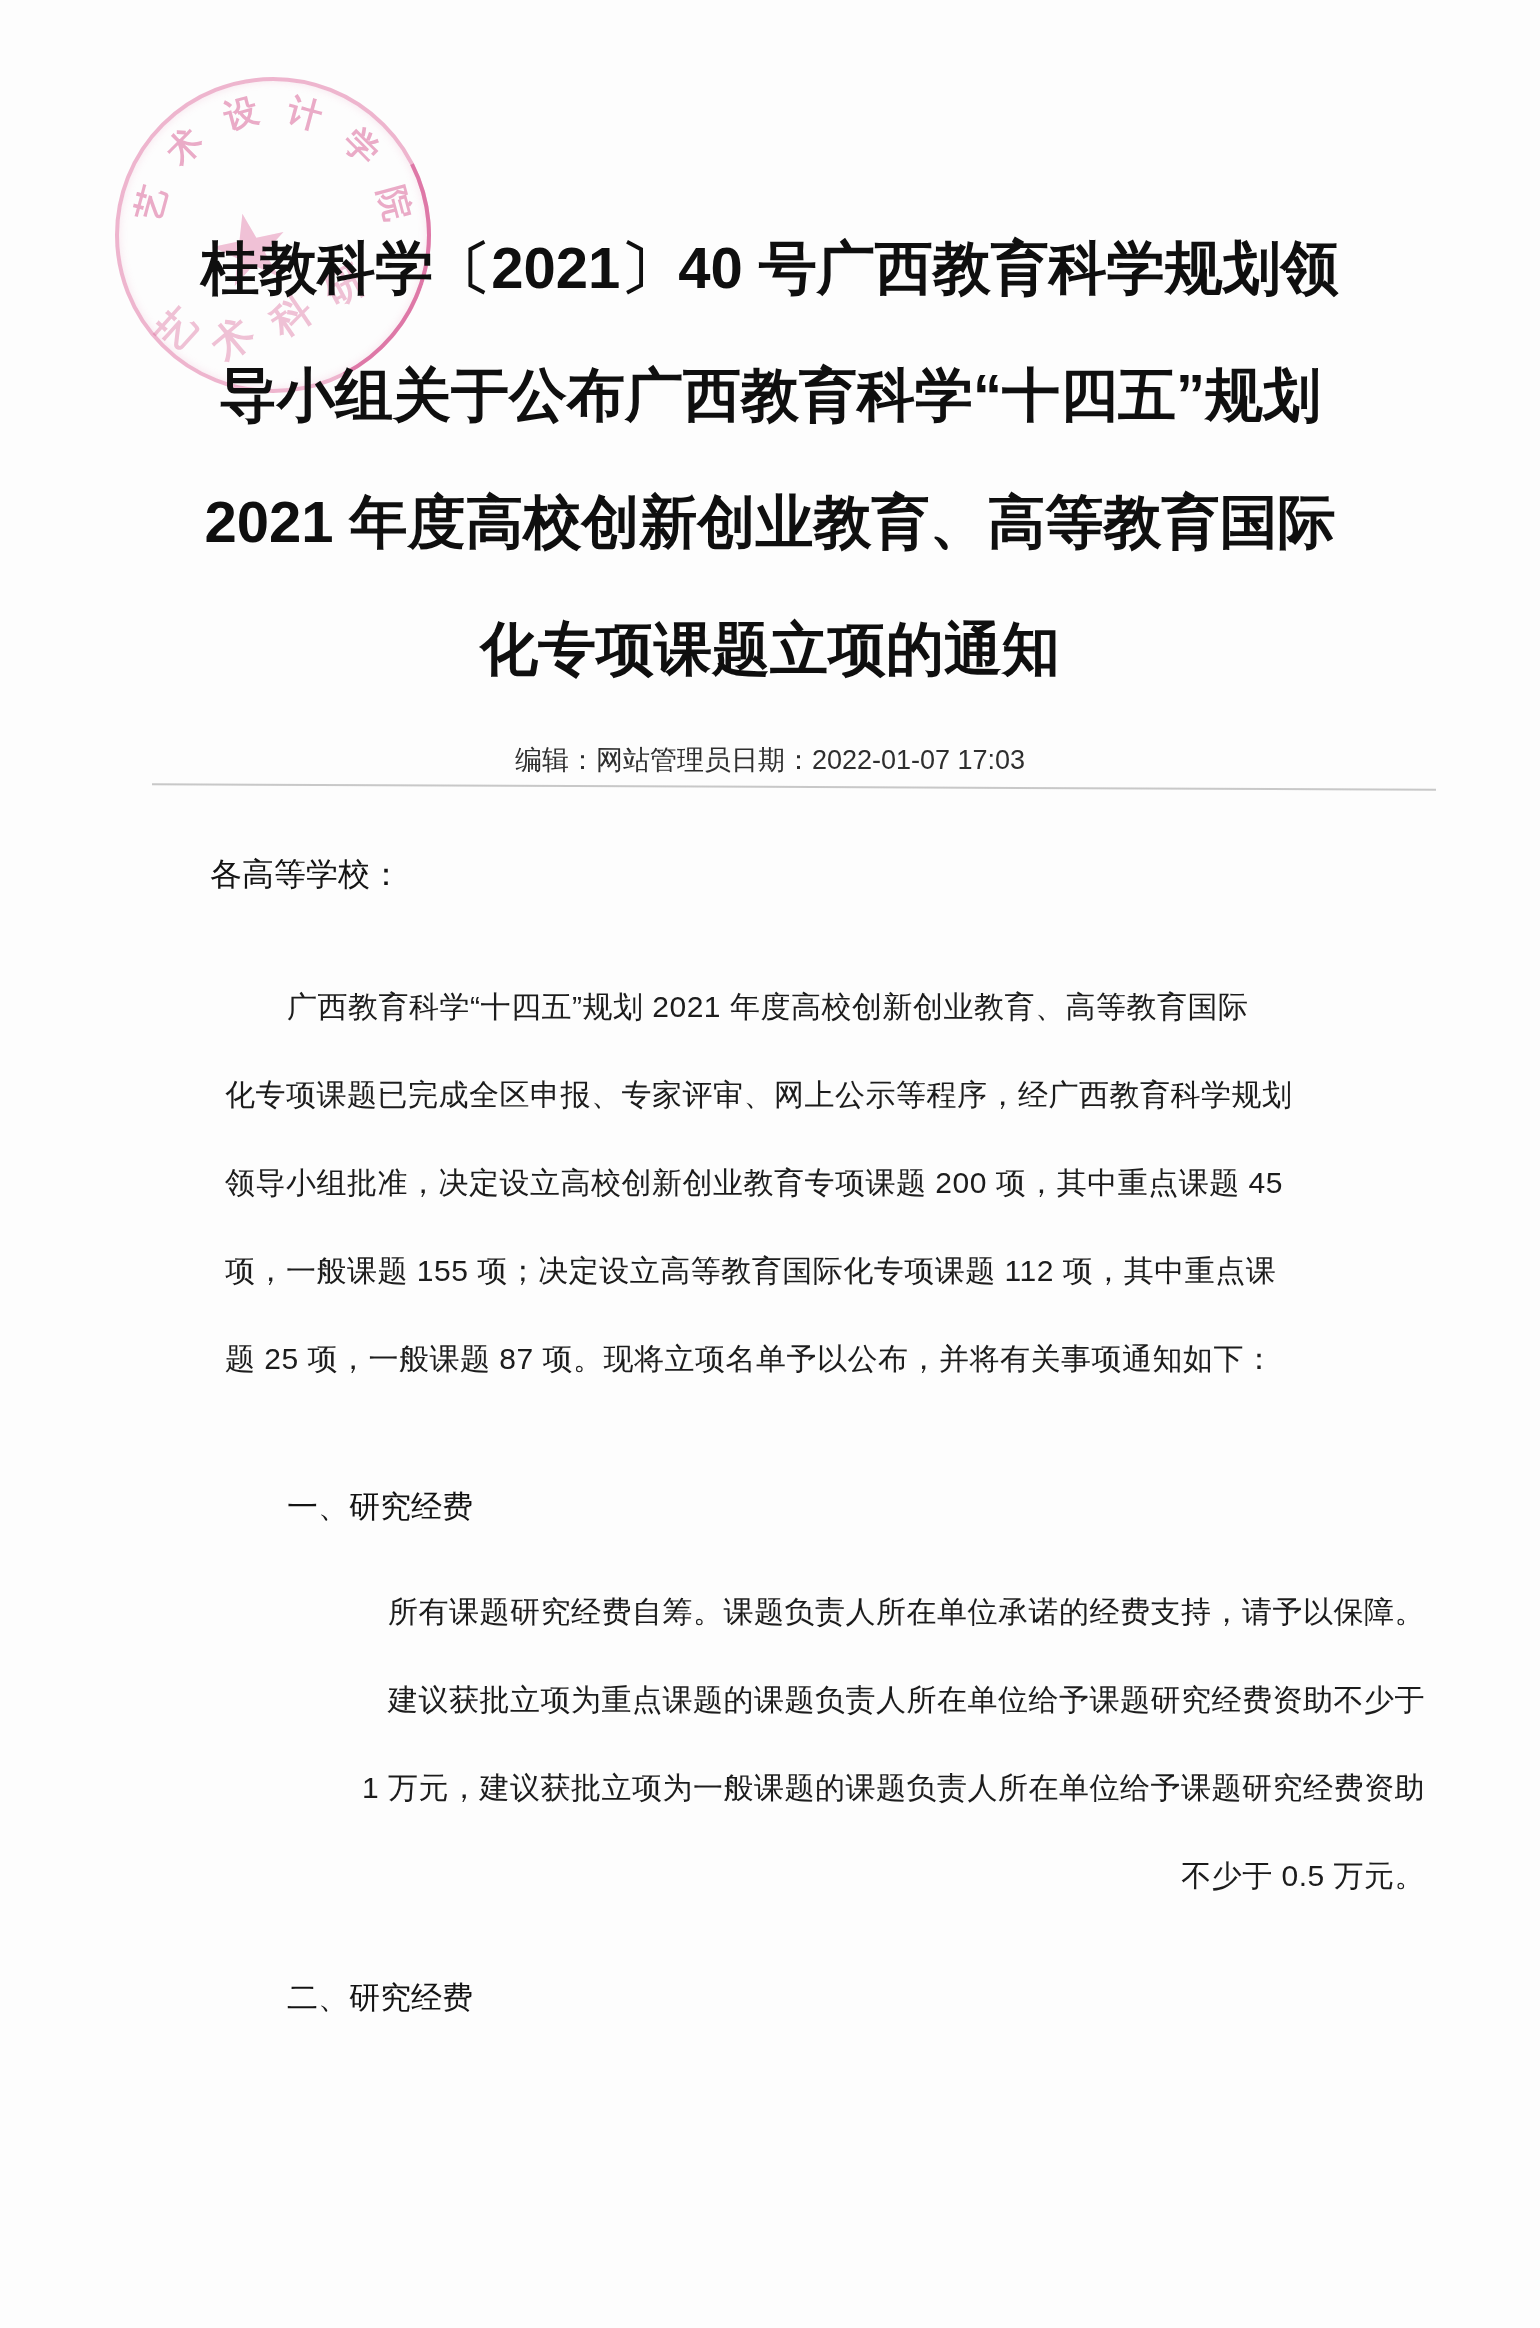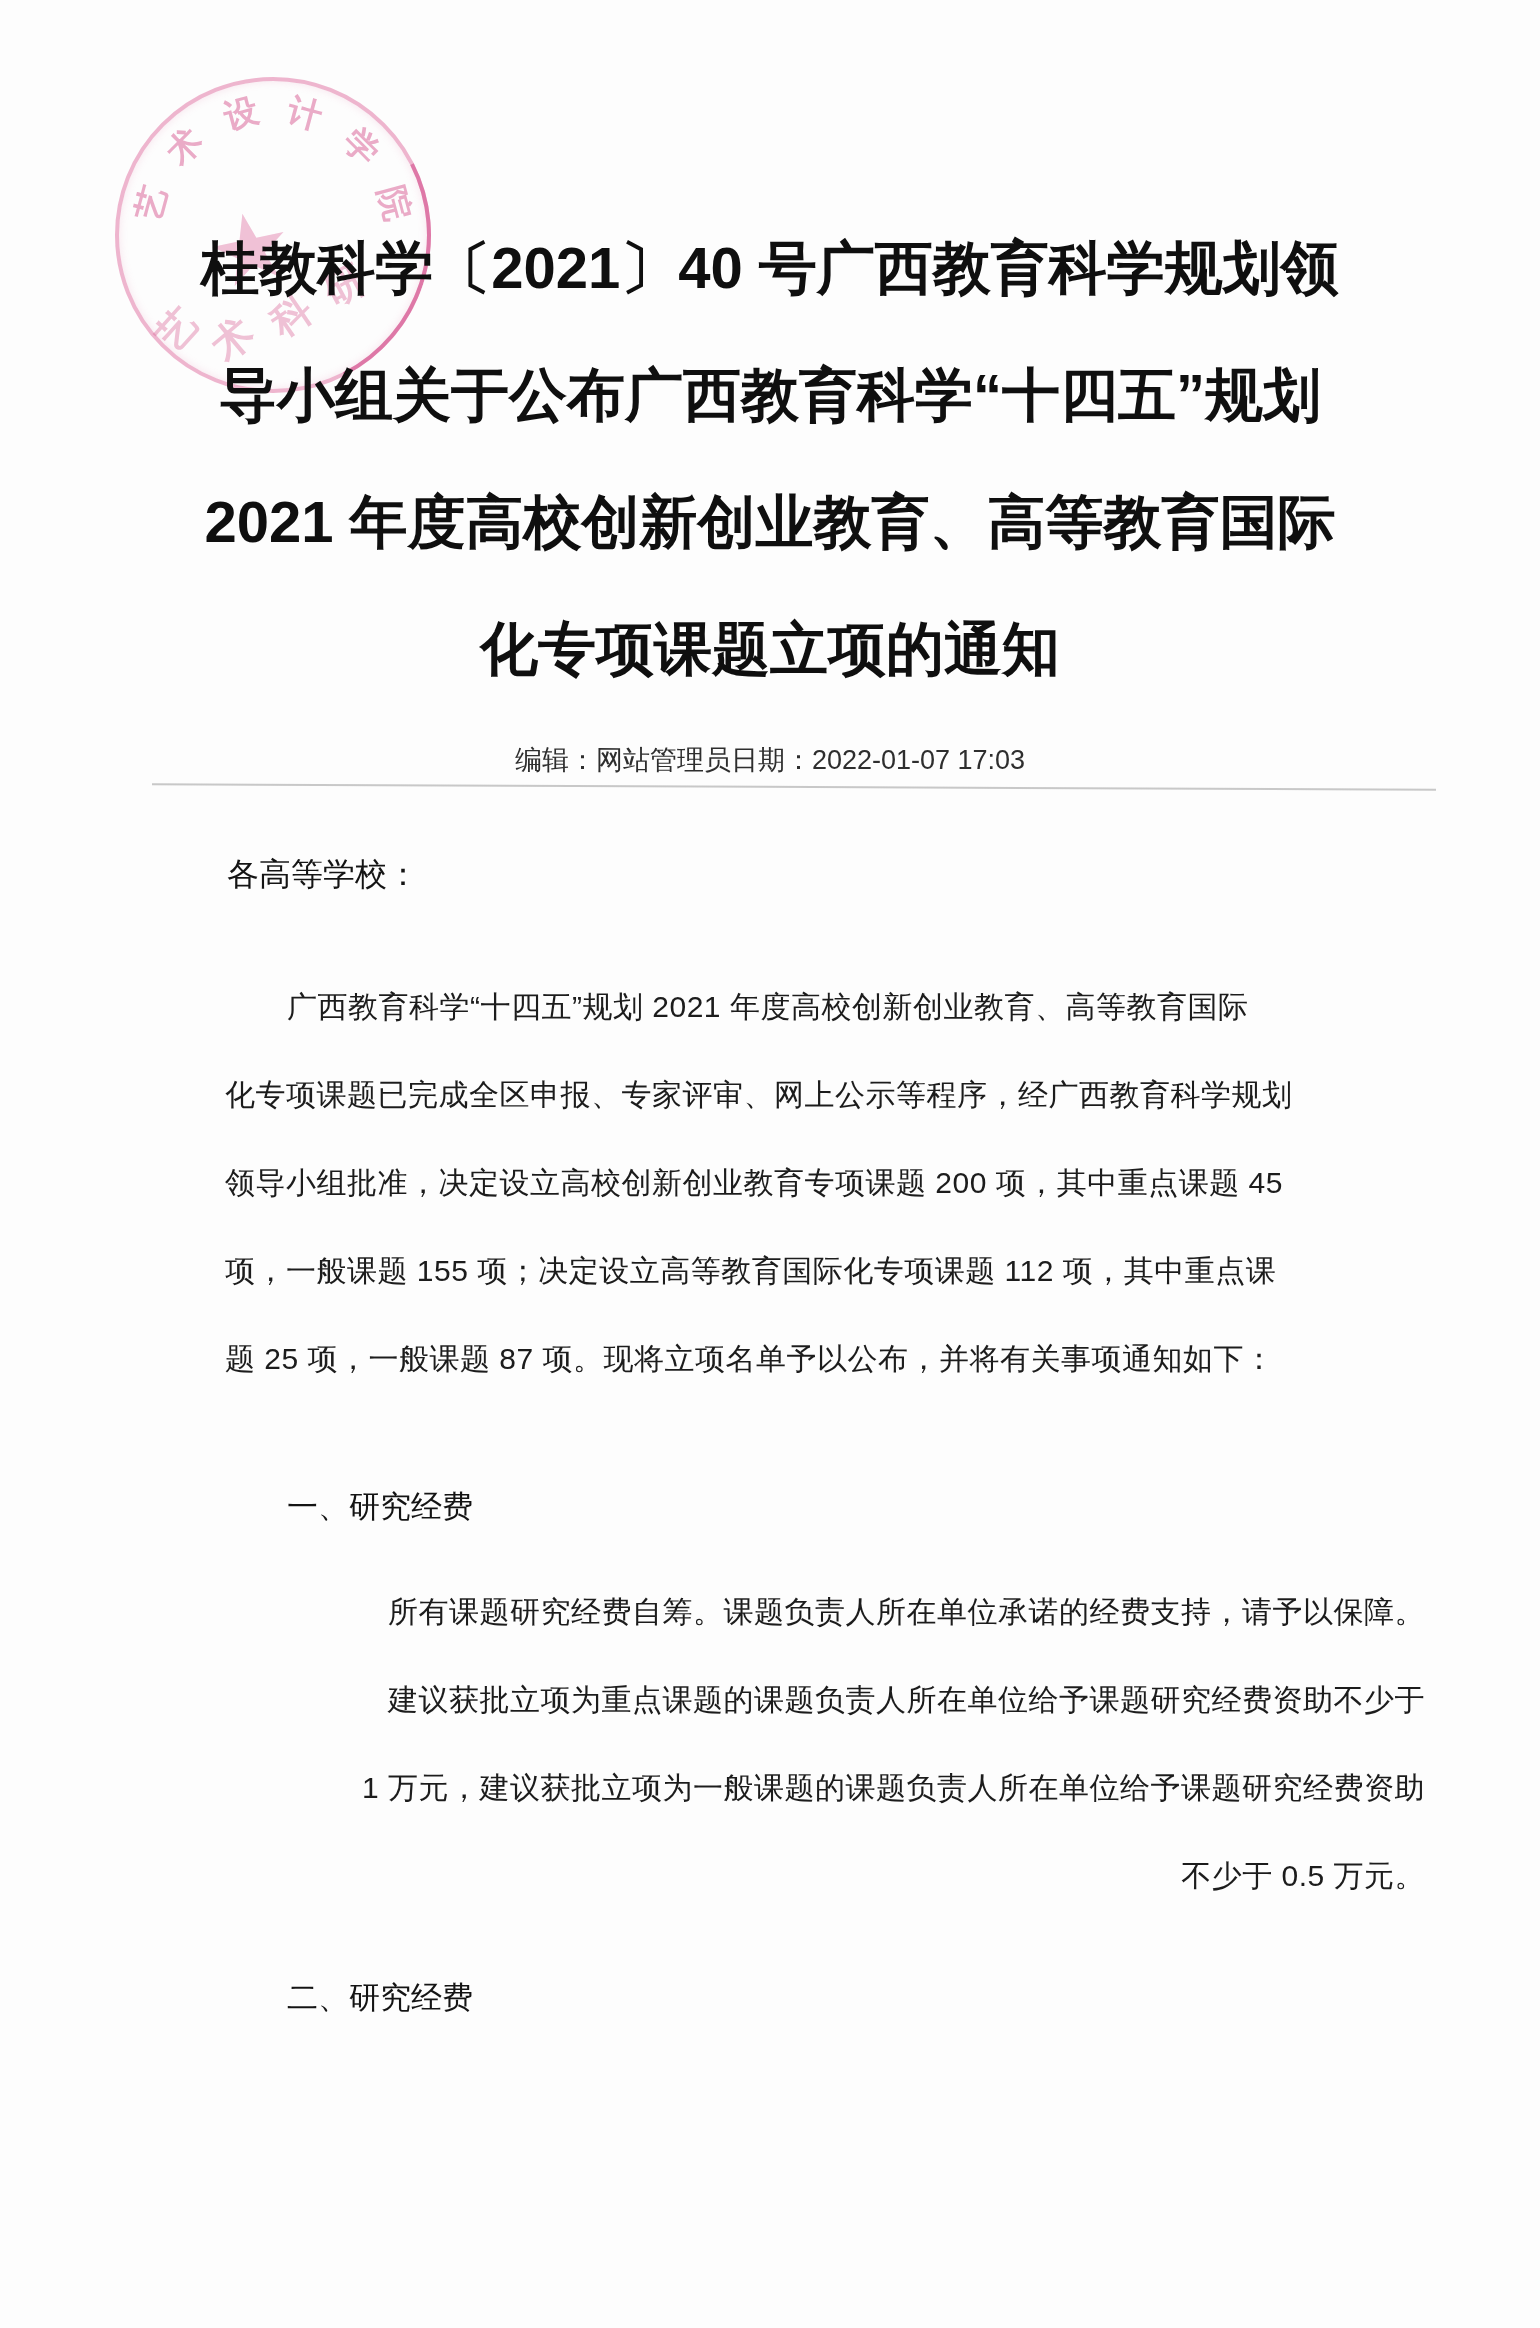--- a/index.html
+++ b/index.html
@@ -48,21 +48,21 @@
   }
   .meta {
     position:absolute; left:0; top:740px; width:1540px; text-align:center;
     font-size:27px; color:#2e2e2e; line-height:40px;
   }
   .divider {
     position:absolute; left:152px; top:786px; width:1284px; height:2px;
     background:#b5b5b5; opacity:0.75; transform:rotate(0.25deg); border:none; margin:0;
   }
   .salutation {
-    position:absolute; left:227px; top:849px; font-size:32px; line-height:50px; color:#141414;
+    position:absolute; left:210px; top:849px; font-size:32px; line-height:50px; color:#141414;
   }
   .para {
     position:absolute; left:225px; width:1200px;
     font-size:30px; line-height:88px; color:#1c1c1c; letter-spacing:0.5px;
     text-indent:62px;
   }
   .para-1 { top:963px; }
   .para-2 { top:1568px;text-align:right; }
   .heading {
     position:absolute; left:225px; padding-left:62px;

